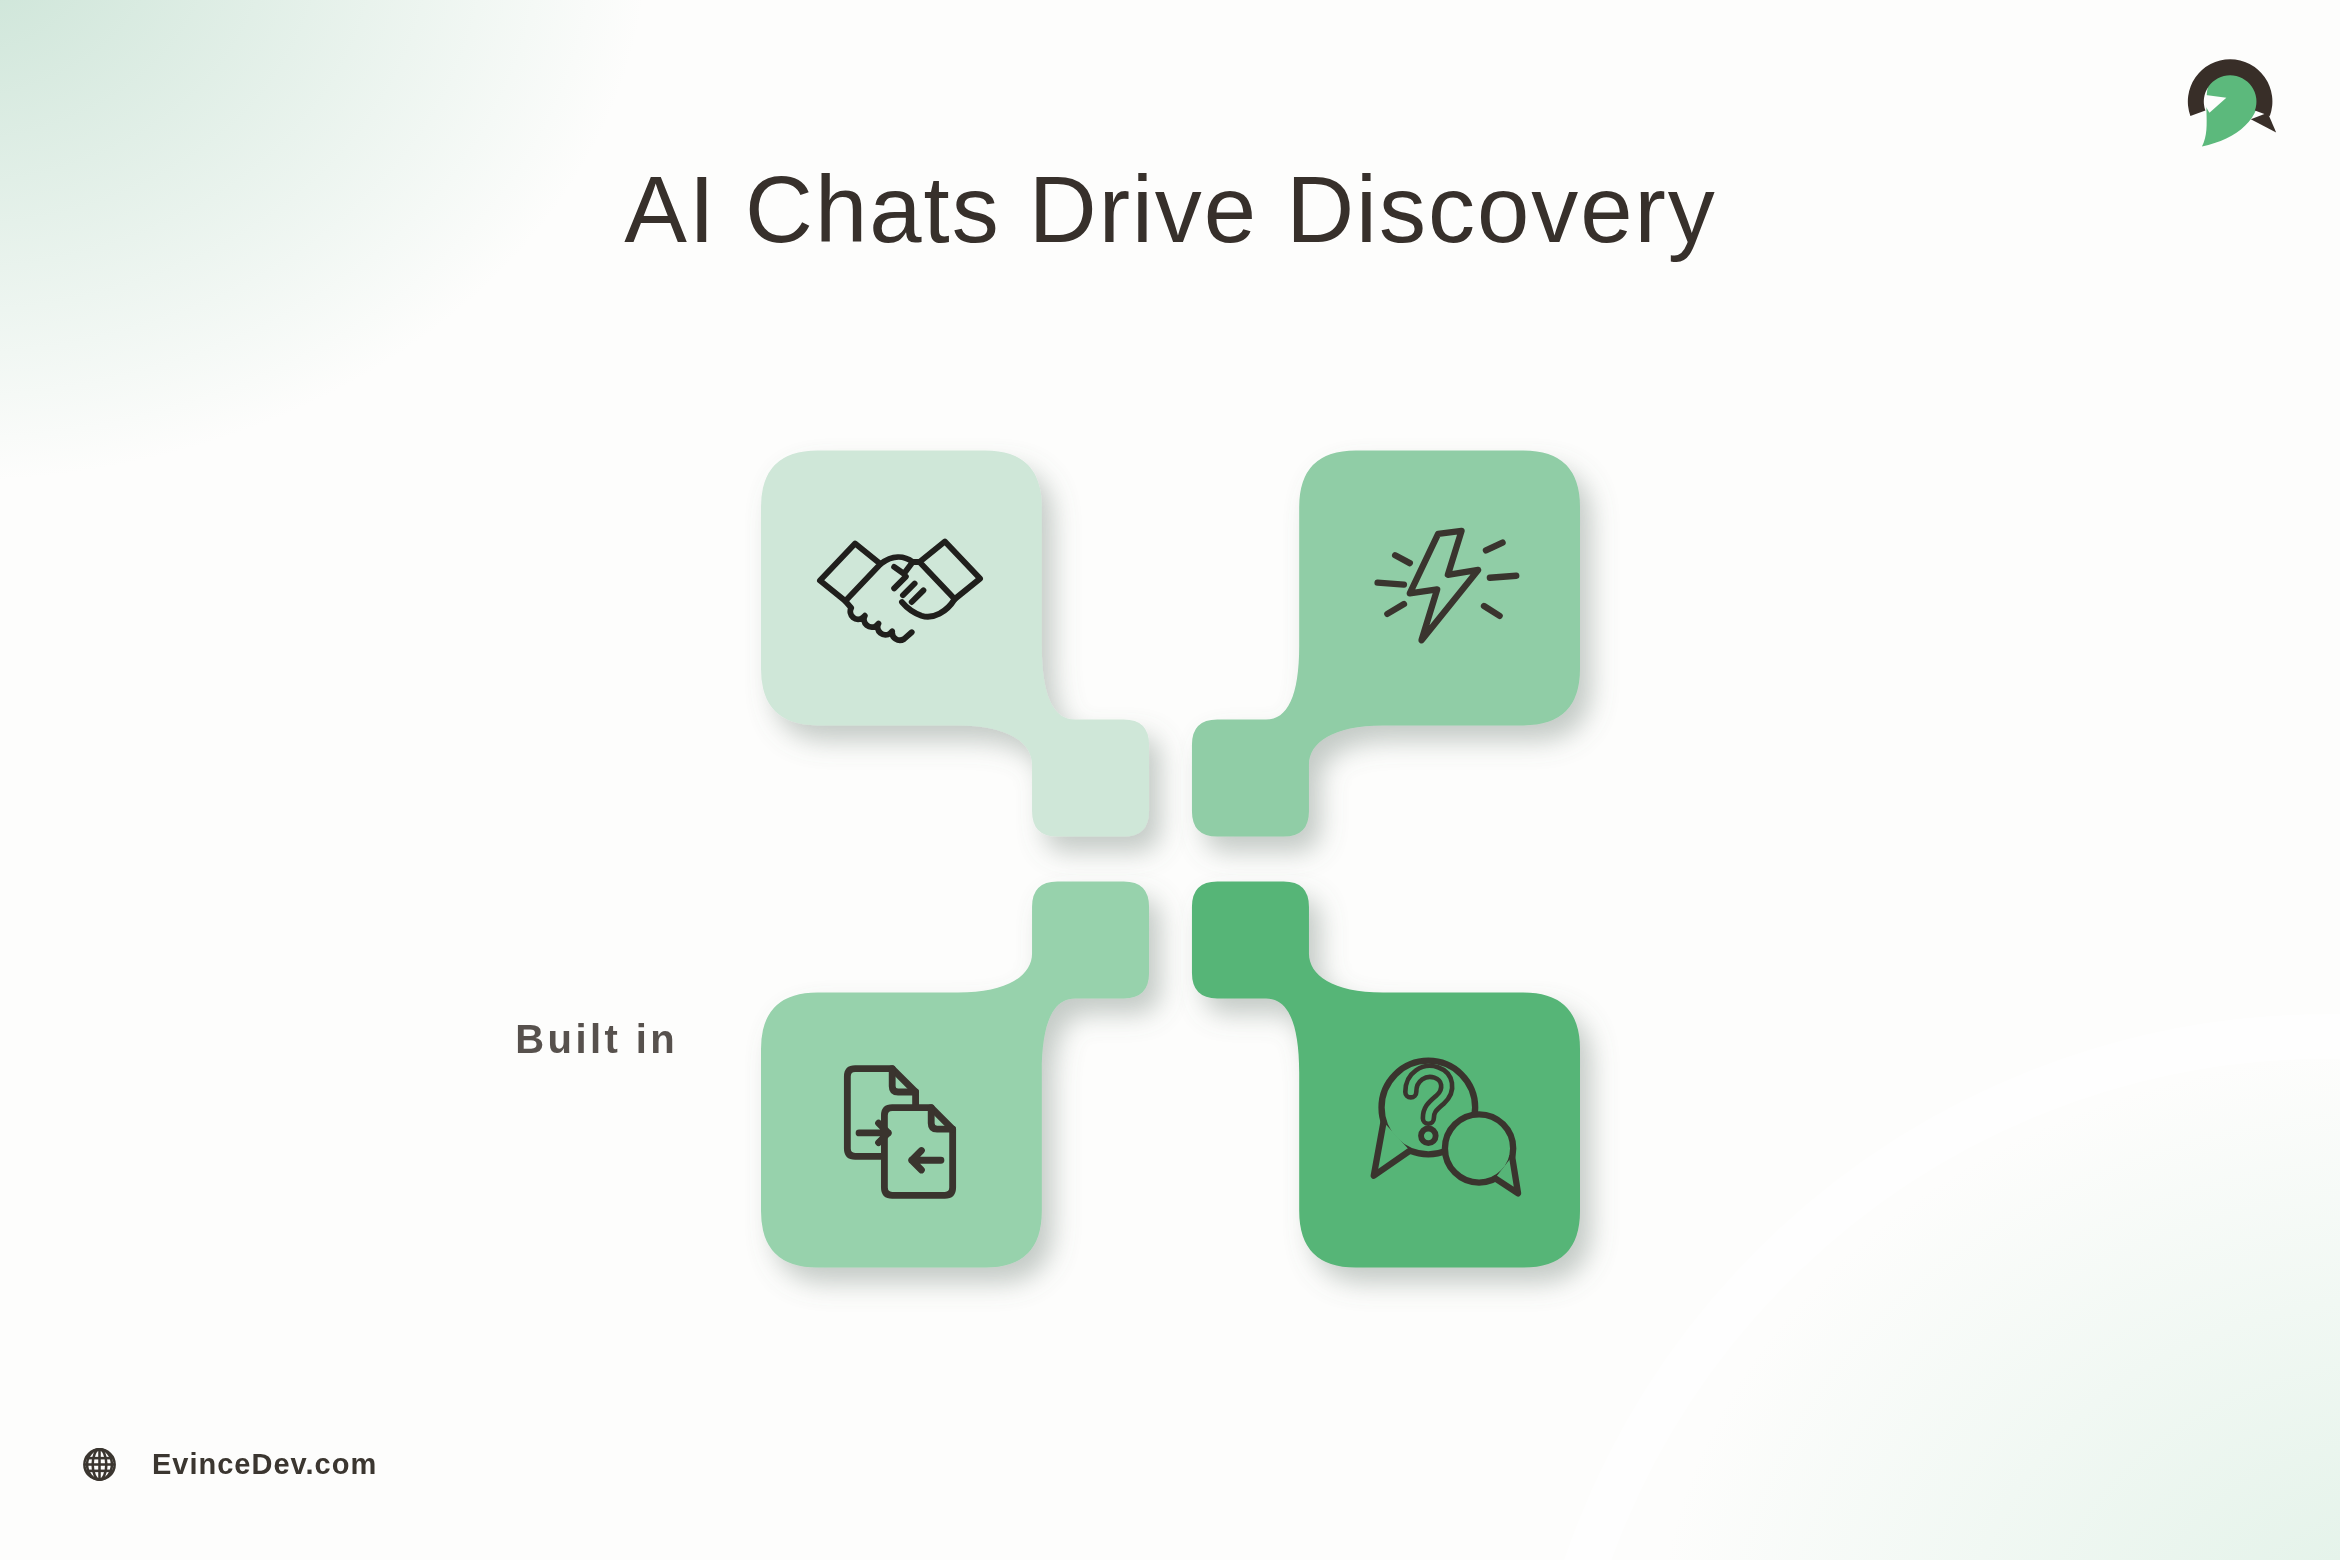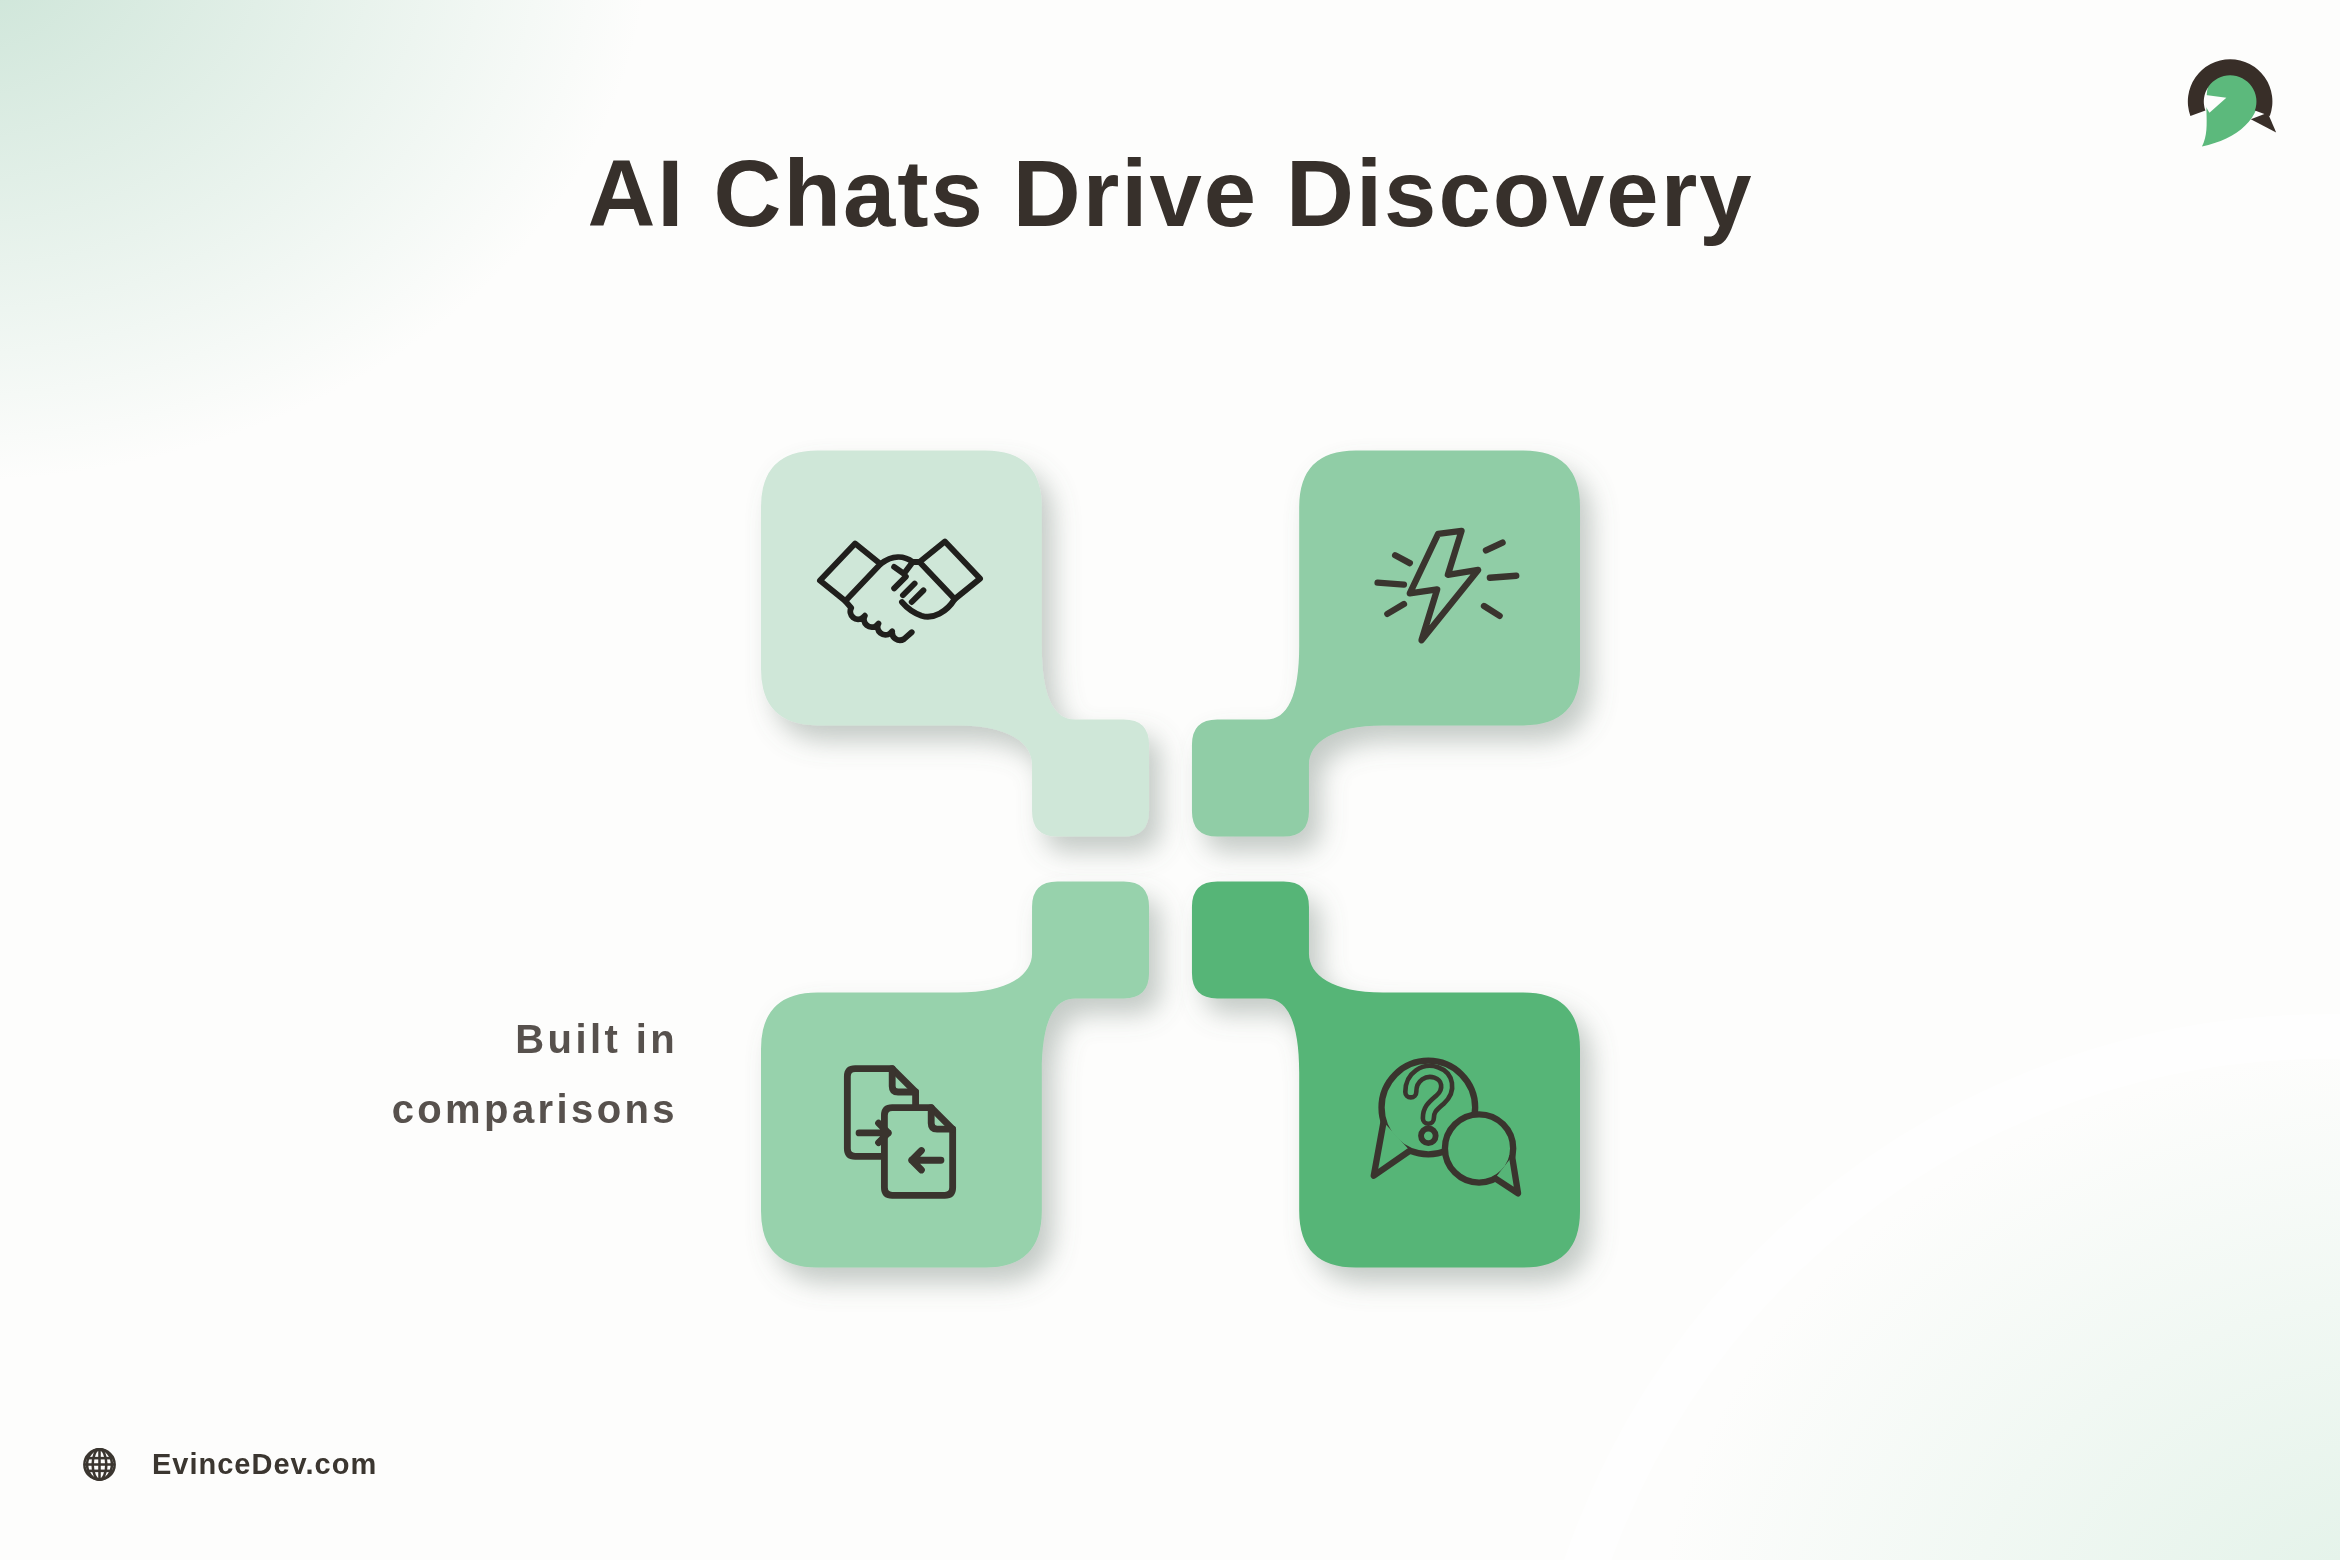--- a/index.html
+++ b/index.html
@@ -9,22 +9,22 @@
     background:
       radial-gradient(1122px 878px at -2% -4%, rgba(160,206,182,.55), rgba(160,206,182,0) 62%),
       radial-gradient(1219px 975px at 103% 106%, rgba(183,224,200,.42), rgba(183,224,200,0) 62%),
       #fdfdfc;
   }
   .bg-ring{
     position:absolute;left:1521px;top:1014px;width:1521px;height:1521px;
     border:45px solid rgba(255,255,255,.5);border-radius:50%;
   }
   .title{
-    position:absolute;left:0;top:142px;width:100%;text-align:center;
-    font-size:94px;font-weight:700;letter-spacing:2px;line-height:1.1;margin:0;
+    position:absolute;left:0;top:158px;width:100%;text-align:center;
+    font-size:94px;font-weight:400;letter-spacing:2px;line-height:1.1;margin:0;
   }
   .logo{position:absolute;left:2185px;top:47px;}
   .quadrants{position:absolute;left:0;top:0;}
   .icon{position:absolute;}
   .label{
     position:absolute;font-size:40px;font-weight:700;
     letter-spacing:3.4px;line-height:70px;white-space:nowrap;
   }
   .label.align-right{text-align:right;}
   .label-tl{right:1663px;top:515px;}
@@ -121,21 +121,20 @@
     <circle cx="76" cy="89" r="7.5" stroke-width="6" fill="#56b577" stroke="#3a342e"></circle>
     <circle cx="128" cy="102" r="35" stroke-width="6.5" fill="#56b577" stroke="#3a342e"></circle>
     <path stroke="none" d="M144,133 L168,148 L162,110 Z" fill="#56b577"></path>
     <path fill="none" stroke-width="6.5" stroke-linecap="round" stroke-linejoin="round" d="M145,133 L168,148 L162,111" stroke="#3a342e"></path>
   </svg>
 
   <div class="label label-tr" style="color: rgb(87, 81, 77);">
   </div>
   <div class="label align-right label-bl" style="color: rgb(87, 81, 77);">
     <div>Built in</div>
-    <div>comparisons</div>
   </div>
   <div class="label label-br" style="color: rgb(87, 81, 77);">
   </div>
 
   <div class="footer">
     <svg width="43" height="43" viewBox="0 0 44 44">
       <g fill="none" stroke-width="2.6" stroke="#3b3630">
         <circle cx="22" cy="22" r="15.5"></circle>
         <ellipse cx="22" cy="22" rx="7" ry="15.5"></ellipse>
         <ellipse cx="22" cy="22" rx="12.7" ry="15.5"></ellipse>

